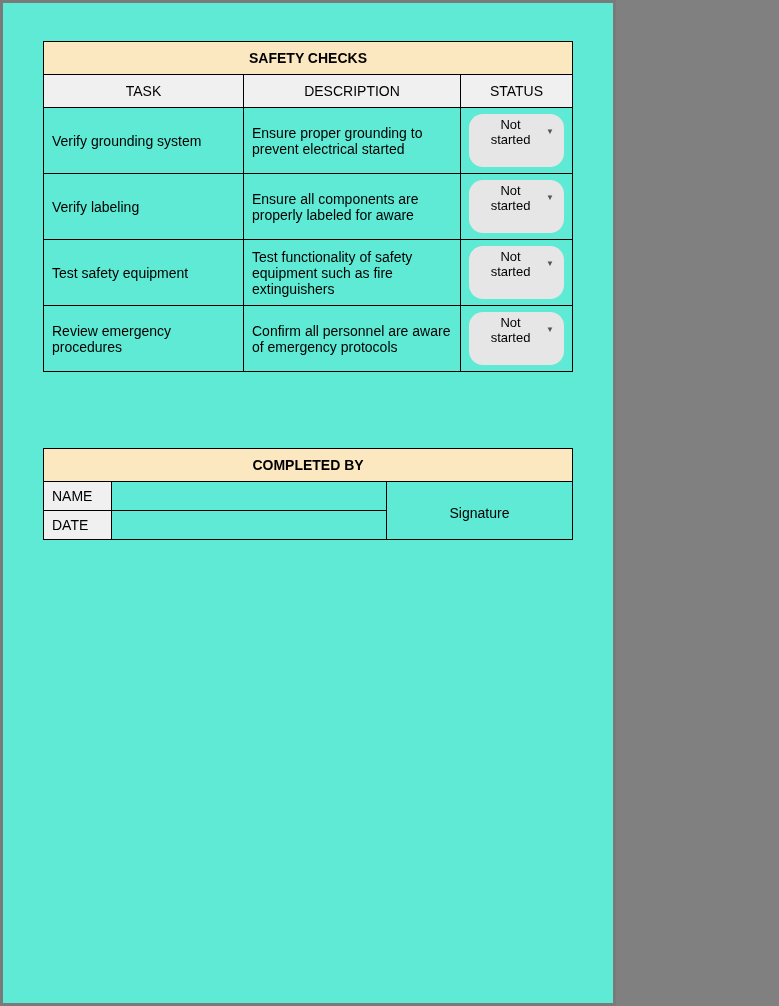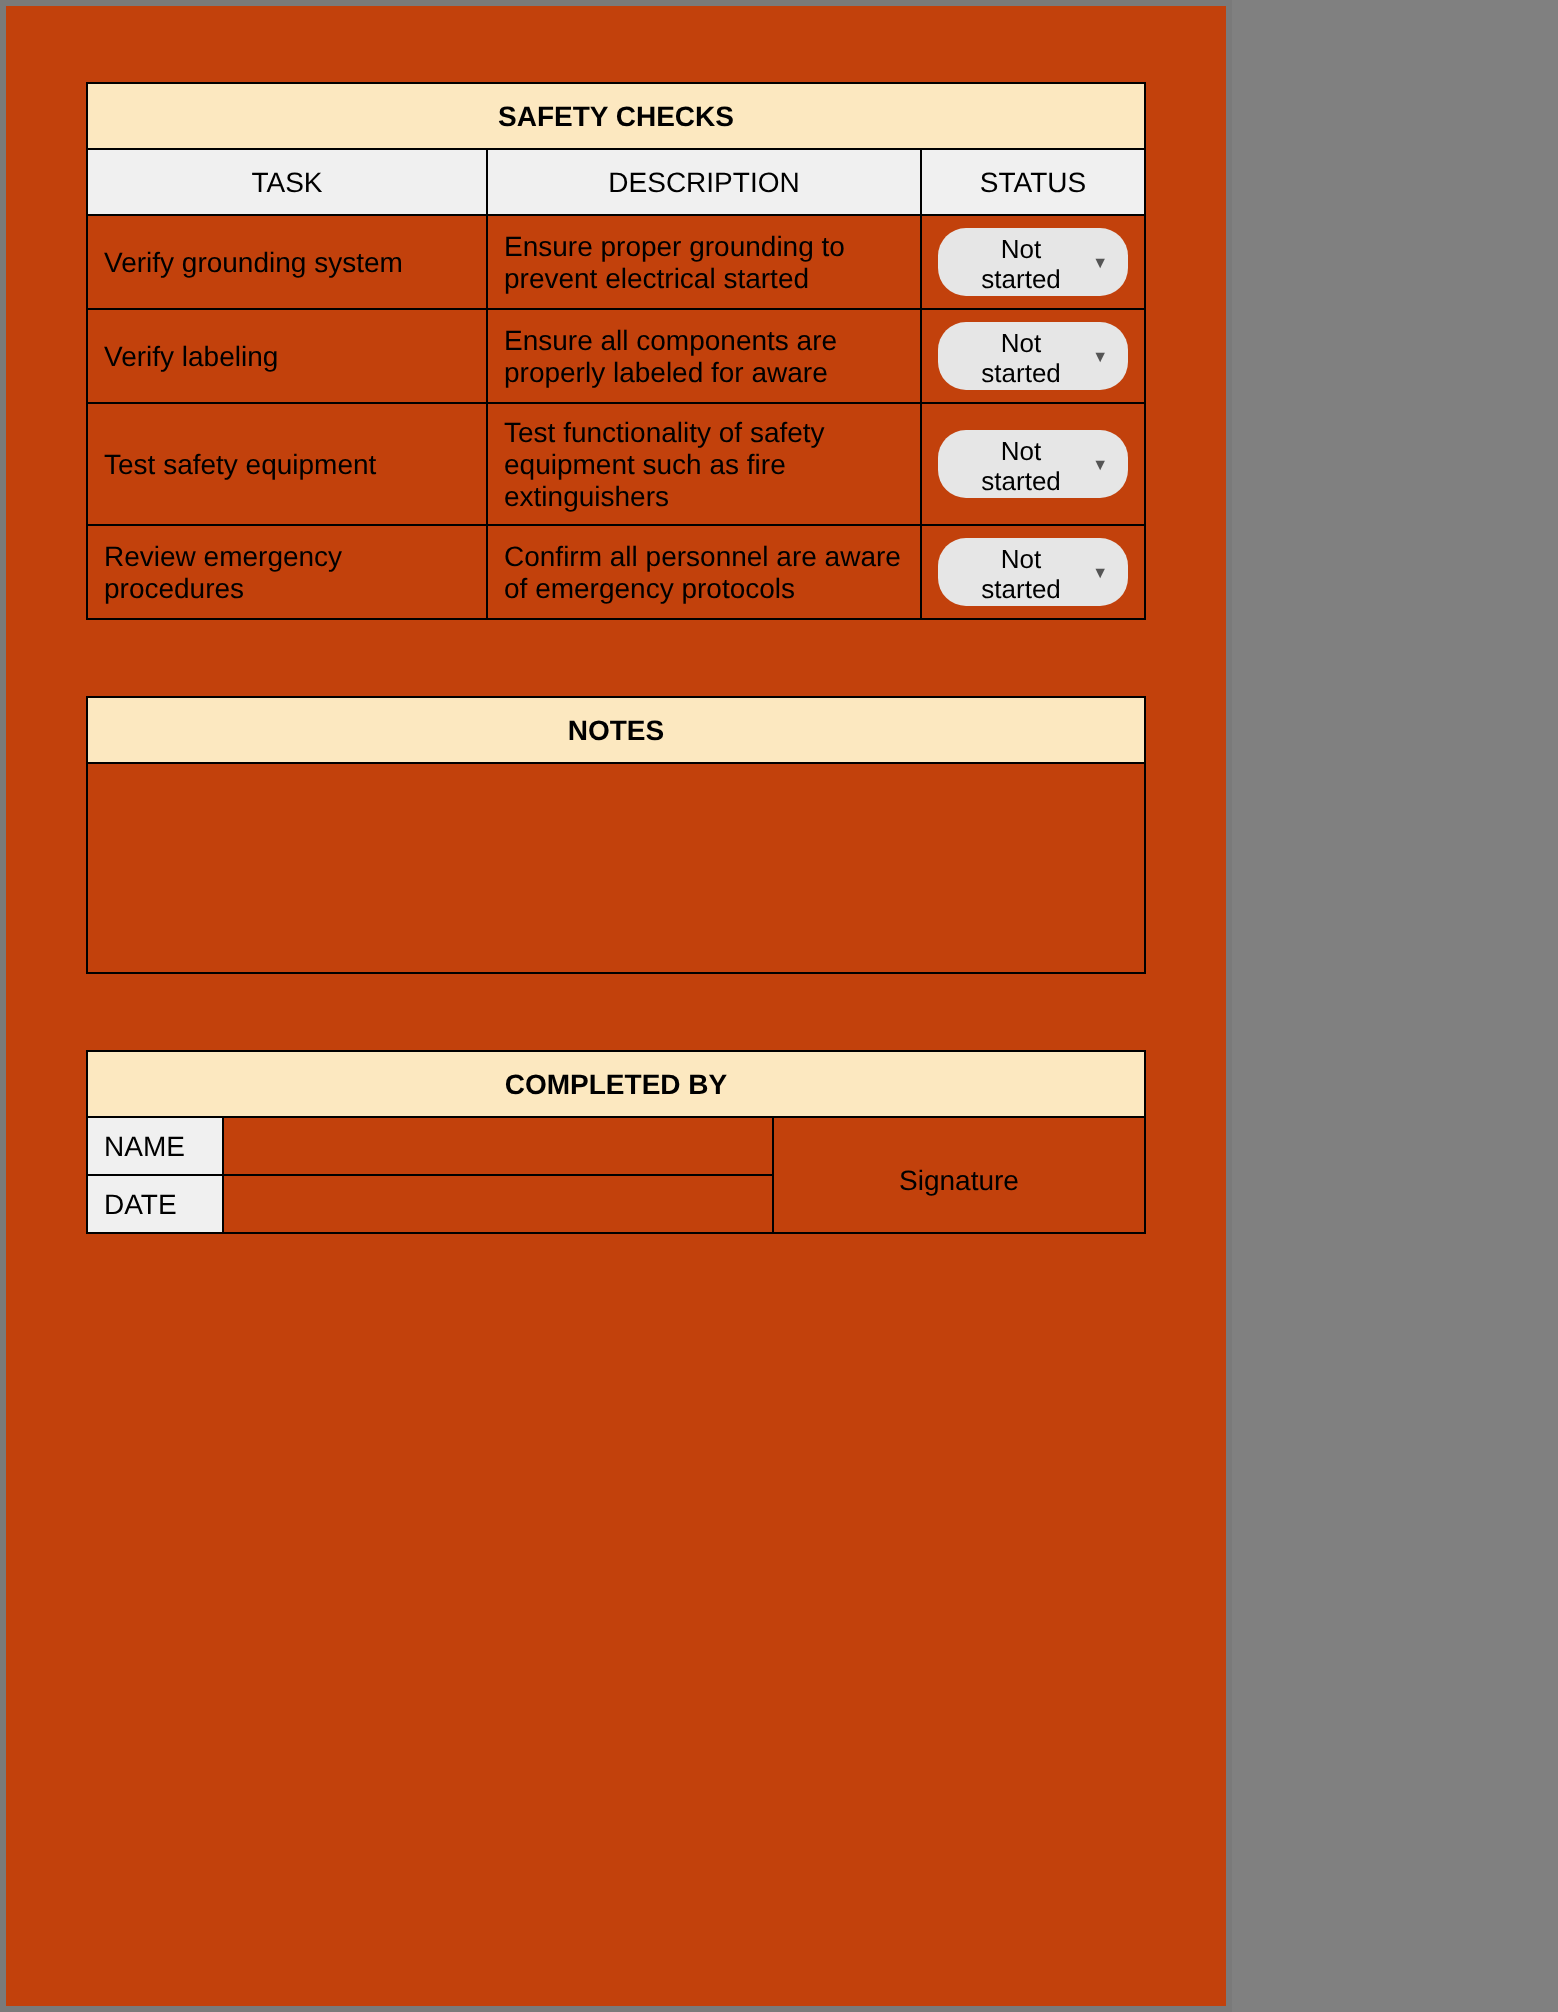--- a/index.html
+++ b/index.html
@@ -7,21 +7,21 @@
     margin: 0;
     padding: 0;
     background: #808080;
     font-family: Arial, Helvetica, sans-serif;
     font-size: 14px;
     color: #000;
   }
   .page {
     width: 616px;
     height: 1006px;
-    background: #c2410c;
+    background: #5eead4;
     border: 3px solid #7a7a7a;
     padding: 38px 40px;
   }
   table {
     width: 100%;
     border-collapse: collapse;
     table-layout: fixed;
   }
   td, th {
     border: 1px solid #000;
@@ -45,21 +45,21 @@
   }
   .status-cell {
     text-align: center;
   }
   .status-pill {
     display: inline-flex;
     align-items: center;
     gap: 6px;
     background: #e6e6e6;
     border-radius: 14px;
-    padding: 3px 10px 1px 12px;
+    padding: 3px 10px 20px 12px;
     font-size: 13px;
     cursor: pointer;
   }
   .status-caret {
     font-size: 8px;
     line-height: 1;
     color: #555;
   }
   .notes-body {
     height: 105px;
@@ -135,30 +135,20 @@
           <span>Not started</span>
           <span class="status-caret">▼</span>
         </span>
       </td>
     </tr>
   </tbody>
     </table>
 
   <div class="spacer"></div>
 
-  <table>
-    <tbody>
-        <tr>
-      <td class="section-title">NOTES</td>
-    </tr>
-    <tr>
-      <td class="notes-body"></td>
-    </tr>
-  </tbody>
-    </table>
 
   <div class="spacer"></div>
 
   <table>
     <colgroup>
       <col style="width:68px">
       <col style="width:275px">
       <col>
     </colgroup>
     <tbody>

